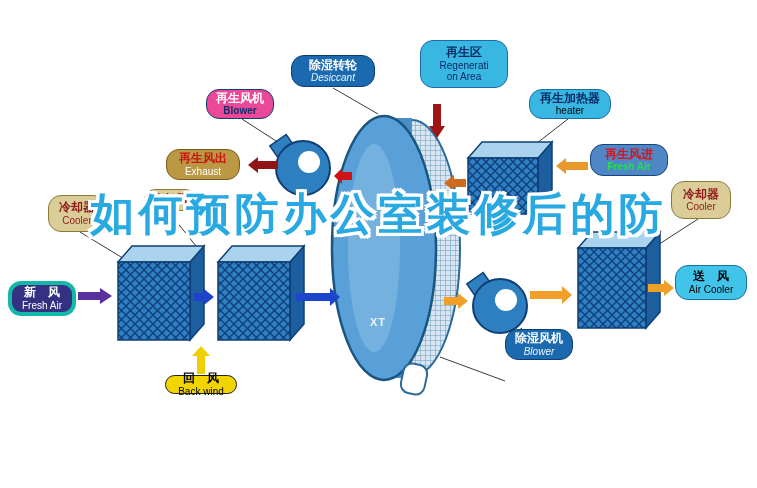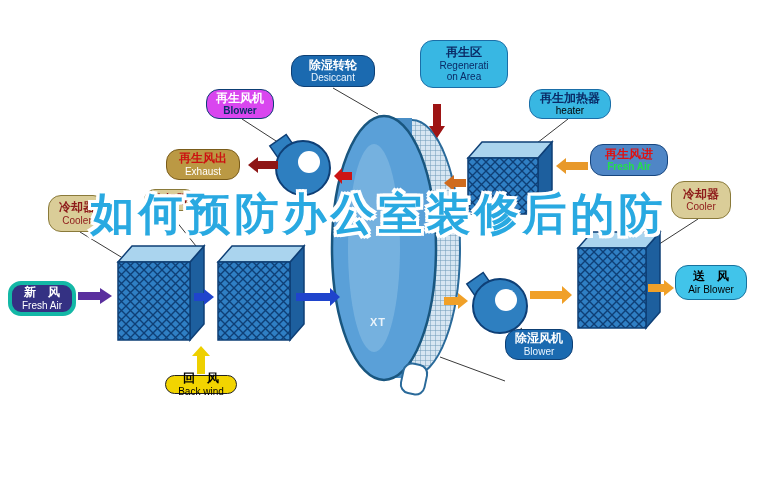--- a/index.html
+++ b/index.html
@@ -6,22 +6,22 @@
   .stage{position:relative;width:757px;height:488px;background:#fff;overflow:hidden;font-family:"Liberation Sans",sans-serif;}
   .diagram-svg{position:absolute;left:0;top:0;z-index:1;}
   .watermark{position:absolute;left:370px;top:316px;z-index:5;color:rgba(255,255,255,.85);font-size:11px;font-weight:bold;letter-spacing:1px;}
 
   .label{position:absolute;z-index:10;display:flex;flex-direction:column;align-items:center;justify-content:center;
          text-align:center;box-sizing:border-box;line-height:1.12;padding:1px 2px;border-radius:13px;}
   .label .zh{font-weight:bold;font-size:12px;white-space:nowrap;}
   .label .en{font-size:10px;white-space:nowrap;}
 
   .c-dkblue{background:#1b6ab0;border:1px solid #0d3f74;color:#fff;}
-  .c-dkblue .en{color:#eaf5ff;}
-  .c-midblue{background:#d946ef;border:1px solid #0d3f74;color:#fff;}
+  .c-dkblue .en{color:#eaf5ff;font-style:italic;}
+  .c-midblue{background:#ec4899;border:1px solid #0d3f74;color:#fff;}
   .c-midblue .en{color:#0a2f6a;font-weight:bold;}
   .c-cyan{background:#38b7e3;border:1px solid #1a6ea8;color:#0a2a66;}
   .c-beige{background:#dacd98;border:1px solid #8a7a3a;color:#8e1a1a;}
   .c-steel{background:#4f86c6;border:1px solid #16457e;}
   .c-steel .zh{color:#e01010;}
   .c-steel .en{color:#23e04a;font-weight:bold;}
   .c-navy{background:#343183;border:4px solid #14b8a6;color:#fff;}
   .c-yellow{background:#f2d400;border:1px solid #222;color:#000;}
   .c-ltcyan{background:#41c4ea;border:1px solid #17729e;color:#000;}
   .c-green{background:#0f8c3f;border:1px solid #075f28;color:#fff;}
@@ -190,21 +190,21 @@
     <div class="en">Fresh Air</div>
   </div>
 
   <div class="label l-back-wind c-yellow">
     <div class="zh">回　风</div>
     <div class="en">Back wind</div>
   </div>
 
   <div class="label l-air-supply c-ltcyan">
     <div class="zh">送　风</div>
-    <div class="en">Air Blower</div>
+    <div class="en">Air Cooler</div>
   </div>
 
   <div class="label l-dehum-blower c-dkblue">
     <div class="zh">除湿风机</div>
     <div class="en">Blower</div>
   </div>
 
 
   <div class="title">
     <div>如何预防办公室装修后的防</div>

